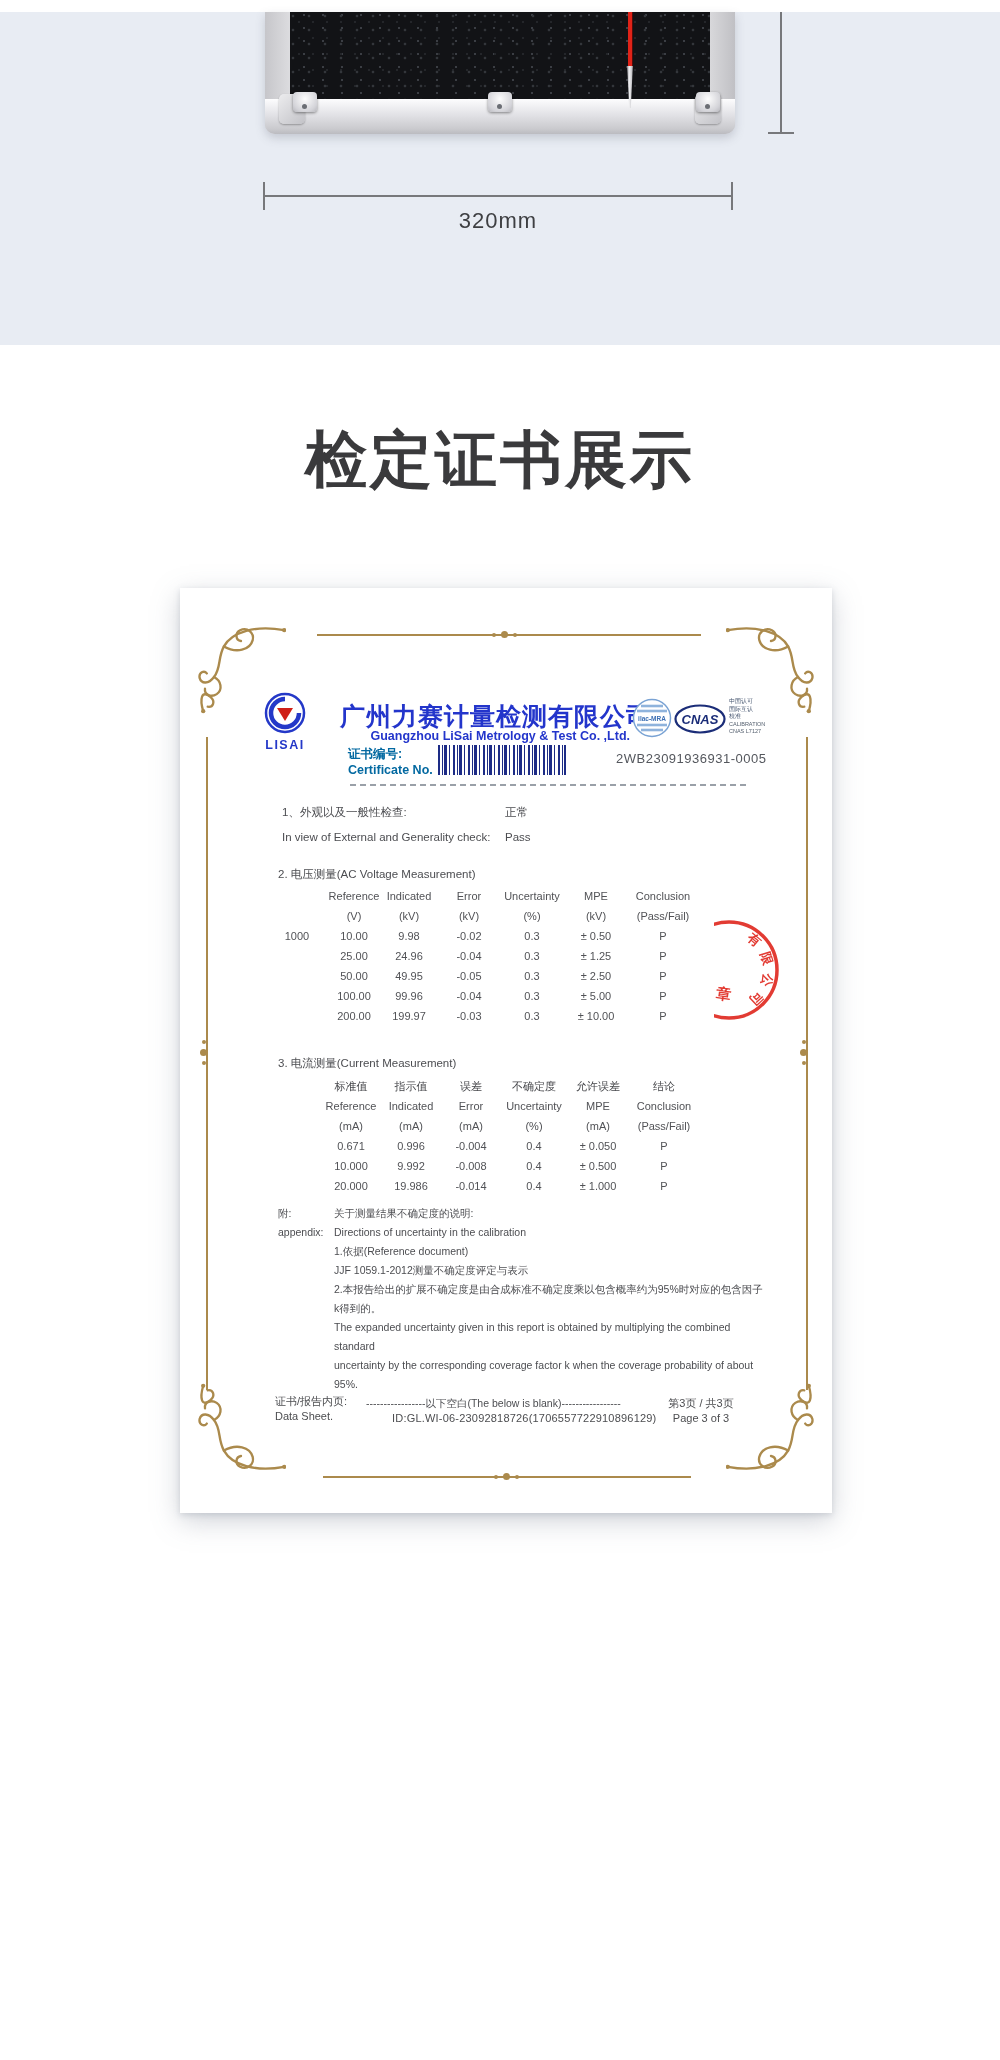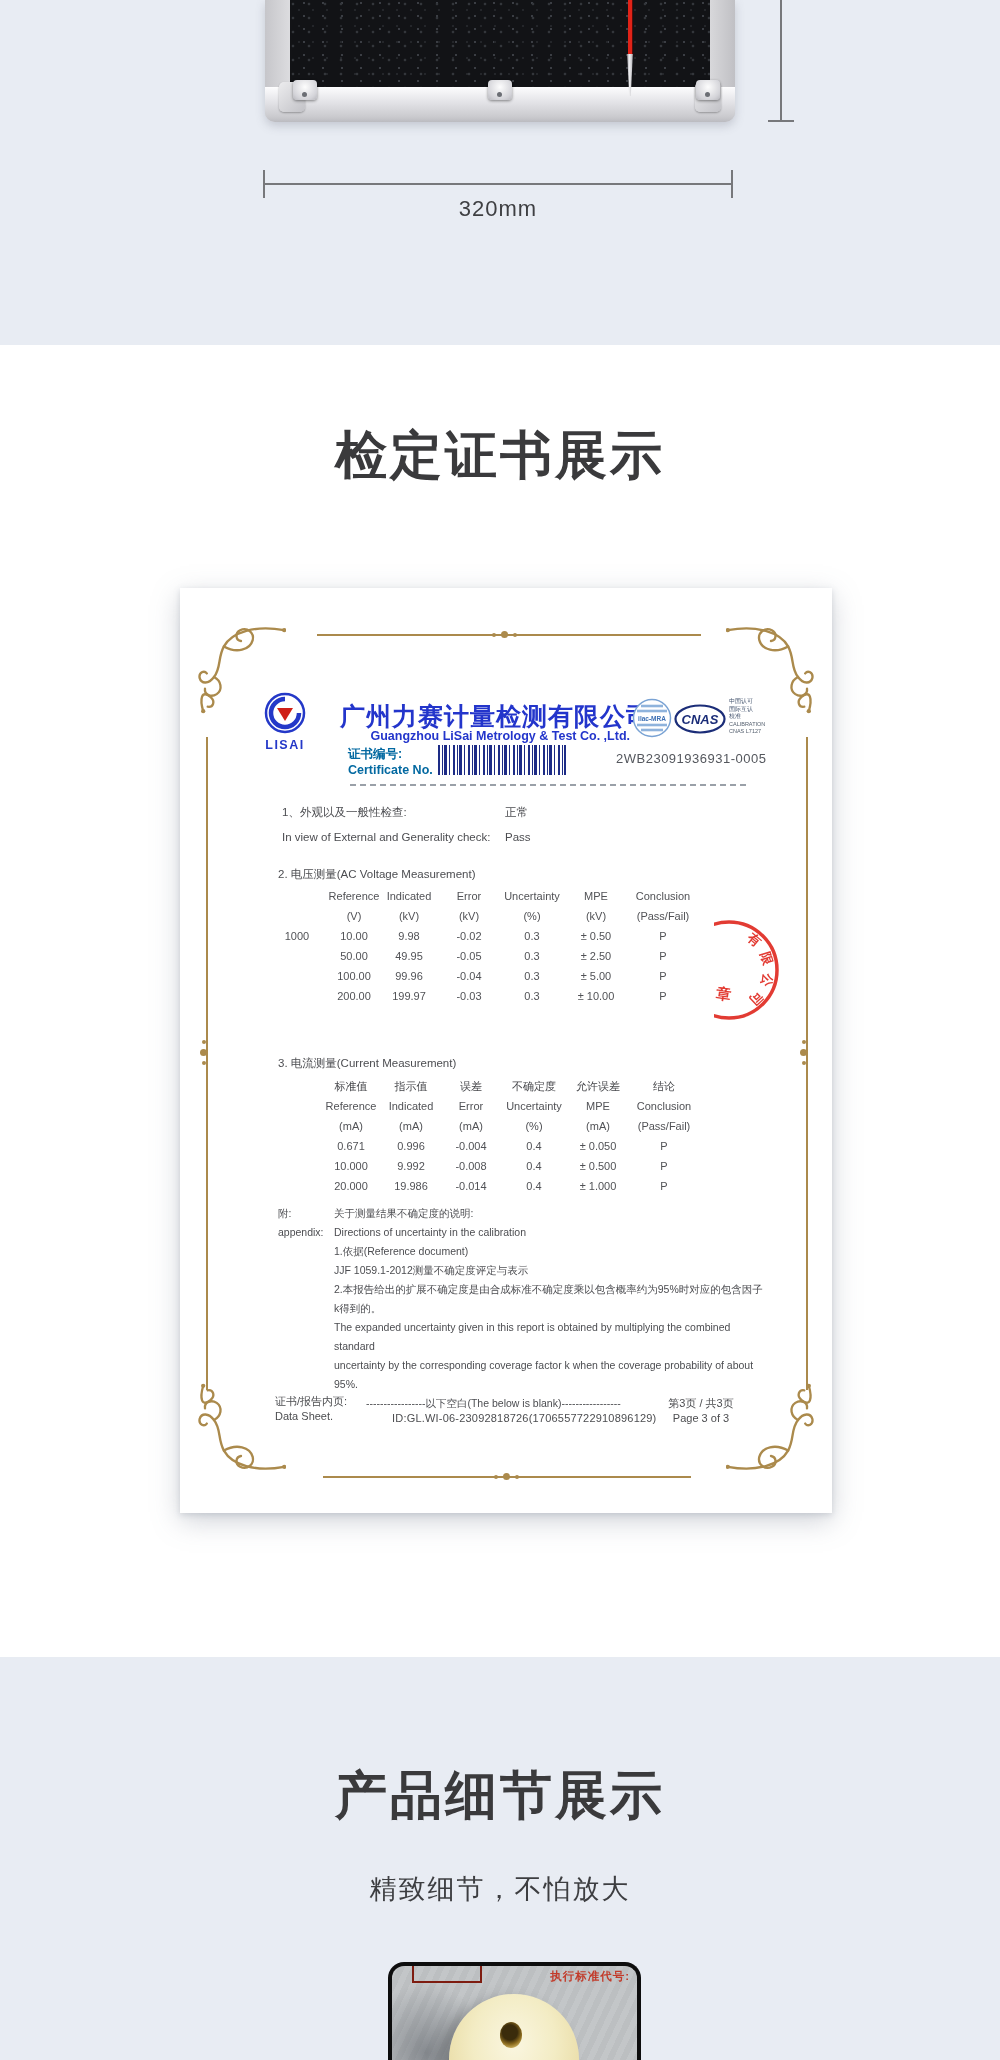--- a/index.html
+++ b/index.html
@@ -1,24 +1,24 @@
 <!DOCTYPE html>
 <html><head>
 <meta charset="utf-8">
 <style>
   html,body{margin:0;padding:0;}
   body{font-family:"Liberation Sans","DejaVu Sans",sans-serif;}
   .page{position:relative;width:1000px;height:2060px;overflow:hidden;background:#fff;}
 
   
-  .sec-top{position:absolute;left:0;top:0;width:1000px;height:365px;background:#e8ecf3;}
+  .sec-top{position:absolute;left:0;top:12px;width:1000px;height:365px;background:#e8ecf3;}
   .sec-mid{position:absolute;left:0;top:345px;width:1000px;height:1312px;background:#ffffff;}
   .sec-bottom{position:absolute;left:0;top:1657px;width:1000px;height:403px;background:#e8ecf3;}
 
-  .sec-title{position:absolute;left:0;width:100%;text-align:center;font-size:52px;font-weight:600;
+  .sec-title{position:absolute;left:0;width:100%;text-align:center;font-size:62px;font-weight:600;
              color:#3a3a3c;letter-spacing:3px;line-height:1;margin:0;}
   .sec-subtitle{position:absolute;left:0;width:100%;text-align:center;font-size:27px;font-weight:500;
              color:#3d3e41;letter-spacing:2px;line-height:1;margin:0;}
 
   
   .case{position:absolute;left:265px;top:0;width:470px;height:122px;border-radius:0 0 10px 10px;
         background:linear-gradient(90deg,#c6c6ca,#f0f0f2 10%,#dadade 50%,#ededef 90%,#c0c0c4);
         box-shadow:0 4px 10px rgba(90,95,110,.25);}
   .case-foam{position:absolute;left:25px;right:25px;top:0;height:88px;background-color:#121316;
         background-image:
@@ -285,20 +285,29 @@
             <td>1000</td>
                 <td>10.00</td>
                 <td>9.98</td>
                 <td>-0.02</td>
                 <td>0.3</td>
                 <td>±  0.50</td>
                 <td>P</td>
           </tr>
           <tr>
             <td></td>
+                <td>25.00</td>
+                <td>24.96</td>
+                <td>-0.04</td>
+                <td>0.3</td>
+                <td>±  1.25</td>
+                <td>P</td>
+          </tr>
+          <tr>
+            <td></td>
                 <td>50.00</td>
                 <td>49.95</td>
                 <td>-0.05</td>
                 <td>0.3</td>
                 <td>±  2.50</td>
                 <td>P</td>
           </tr>
           <tr>
             <td></td>
                 <td>100.00</td>
@@ -423,26 +432,14 @@
         <div>Data Sheet.</div>
       </div>
       <div class="ft-id">ID:GL.WI-06-23092818726(1706557722910896129)</div>
       <div class="ft-page">
         <div>第3页 / 共3页</div>
         <div>Page 3 of 3</div>
       </div>
     </div>
   </div>
 
-  <div class="sec-bottom">
-    <h2 class="sec-title" style="top:112px;">产品细节展示</h2>
-    <div class="sec-subtitle" style="top:219px;">精致细节，不怕放大</div>
-
-    <div class="detail-photo">
-      <div class="photo-shadow"></div>
-      <div class="photo-box"></div>
-      <div class="obj"></div>
-      <div class="obj-hole"></div>
-      <div class="photo-label">执行标准代号:</div>
-    </div>
-  </div>
 
 </div>
 
 </body></html>

